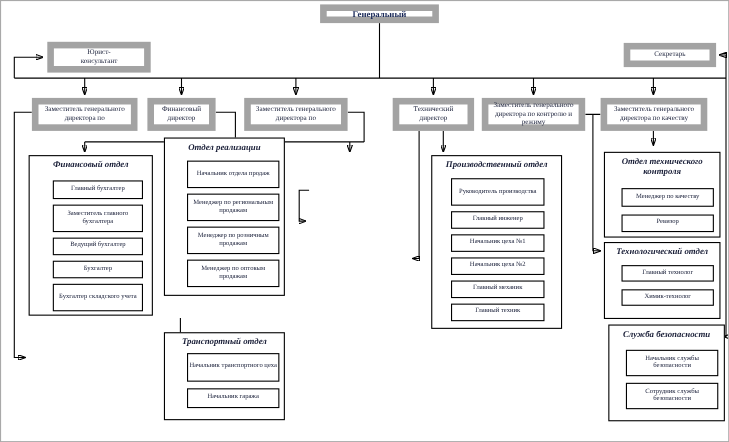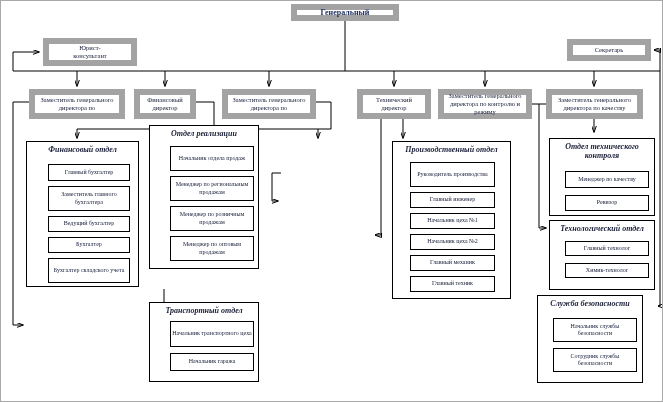--- a/index.html
+++ b/index.html
@@ -206,21 +206,21 @@
   <div class="dept" style="left:548px;top:219px;width:106px;height:70px">
     <div class="dept-title">Технологический отдел</div>
     <div class="pos" style="left:15px;top:20px;width:84px;height:15px">
       <span>Главный технолог</span>
       </div>
     <div class="pos" style="left:15px;top:42px;width:84px;height:15px">
       <span>Химик-технолог</span>
       </div>
   </div>
 
-  <div class="dept" style="left:536px;top:294px;width:106px;height:88px">
+  <div class="dept" style="left:552px;top:294px;width:106px;height:88px">
     <div class="dept-title">Служба безопасности</div>
     <div class="pos" style="left:15px;top:22px;width:84px;height:24px">
       <span>Начальник службы безопасности</span>
       </div>
     <div class="pos" style="left:15px;top:52px;width:84px;height:24px">
       <span>Сотрудник службы безопасности</span>
       </div>
   </div>
 
 

